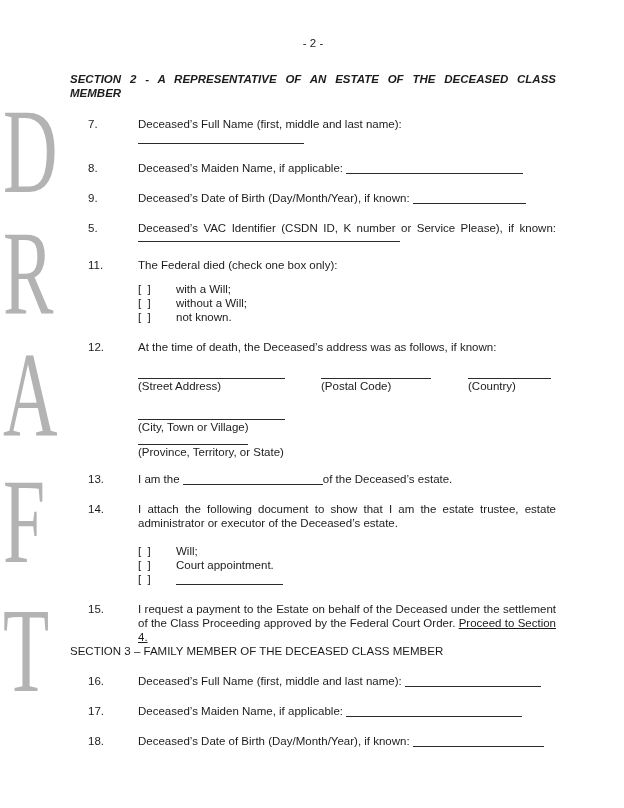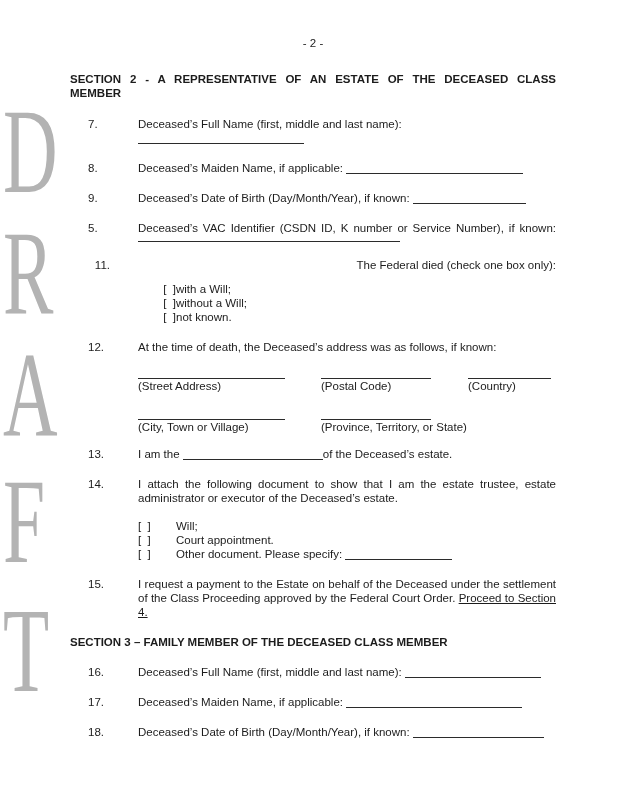--- a/index.html
+++ b/index.html
@@ -19,26 +19,26 @@
     font-family:"Liberation Serif", serif;
     font-size:120px;line-height:1;
     color:#b3b3b3;
     transform:scaleX(0.63);
     transform-origin:left top;
     user-select:none;
   }
   
   .content{position:absolute;left:70px;top:36px;width:486px;}
   .pageno{text-align:center;}
-  .heading{font-weight:bold;margin-top:22px;}
-  .heading-s3{font-weight:bold;margin-top:16px;}
+  .heading{font-weight:bold;margin-top:22px;font-style:italic;}
+  .heading-s3{font-weight:normal;}
   .just{text-align:justify;text-align-last:justify;min-height:14px;}
   .item{display:flex;margin-top:16px;}
   .item.mt17{margin-top:17px;}
-  .item.mt18{text-align:right;}
+  .item.mt18{}
   .item.mt13{margin-top:13px;justify-content:flex-end;}
   .num{flex:none;width:22px;margin-left:18px;}
   .body{flex:1;min-width:0;padding-left:28px;}
   
   .bl{
     display:inline-block;
     height:11px;margin-bottom:-2px;
     border-bottom:1px solid #2b2b2b;
   }
   .bl-block{
@@ -50,21 +50,21 @@
   .w136{width:136px}.w176{width:176px}.w131{width:131px}
   .w147{width:147px}.w110{width:110px}.w83{width:83px}
   
   .opts{margin-top:10px;}
   .opts.mt14{margin-top:14px;}
   .opt{display:flex;}
   .cb{flex:none;width:38px;white-space:pre;}
   
   .addr{margin-top:14px;}
   .arow{display:flex;}
-  .arow.r2{margin-top:16px;}
+  .arow.r2{margin-top:16px;flex-direction:column;}
   .acol{flex:none;}
   .acol .bl{display:block;height:10px;margin-bottom:0;}
   .albl{white-space:nowrap;}
   .ul{text-decoration:underline;}
 </style>
 </head>
 <body>
 
 <div class="page">
 
@@ -102,21 +102,21 @@
     <div class="item">
       <span class="num">9.</span>
       <div class="body">
         <span>Deceased’s Date of Birth (Day/Month/Year), if known: </span><span class="bl w113"></span>
       </div>
     </div>
 
     <div class="item">
       <span class="num">5.</span>
       <div class="body">
-        <div class="just">Deceased’s VAC Identifier (CSDN ID, K number or Service Number), if known:</div>
+        <div class="just">Deceased’s VAC Identifier (CSDN ID, K number or Service Please), if known:</div>
         <div class="bl-block"></div>
       </div>
     </div>
 
     <div class="item mt18">
       <span class="num">11.</span>
       <div class="body">
         <div>The Federal died (check one box only):</div>
         <div class="opts">
           <div class="opt">
@@ -184,21 +184,21 @@
           <div class="opt">
             <span class="cb">[  ]</span>
             <span>Will;</span>
           </div>
           <div class="opt">
             <span class="cb">[  ]</span>
             <span>Court appointment.</span>
           </div>
           <div class="opt">
             <span class="cb">[  ]</span>
-            <span><span>Other document. Please specify: </span><span class="bl w107"></span></span>
+            <span><span class="bl w107"></span></span>
           </div>
         </div>
       </div>
     </div>
 
     <div class="item">
       <span class="num">15.</span>
       <div class="body">
         <div class="just">I request a payment to the Estate on behalf of the Deceased under the settlement</div>
         <div class="just"><span>of the Class Proceeding approved by the Federal Court Order. </span><span class="ul">Proceed to Section</span></div>

